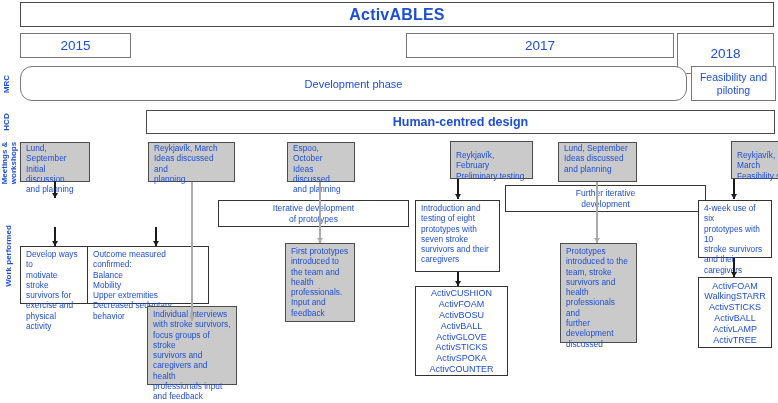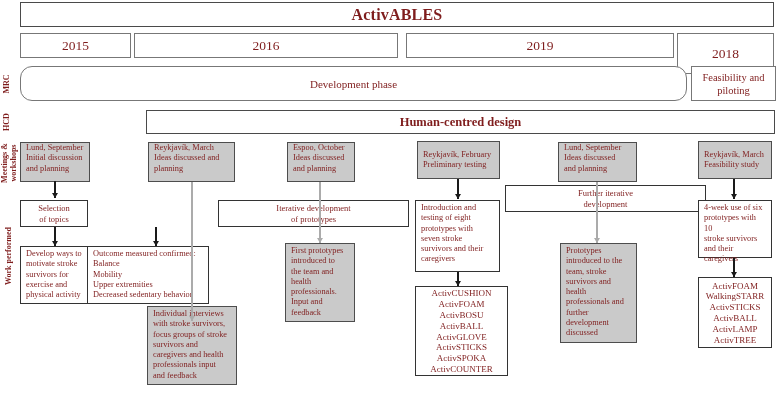--- a/index.html
+++ b/index.html
@@ -1,34 +1,34 @@
 <!DOCTYPE html>
 <html><head>
 <meta charset="utf-8">
 <style>
   html,body{margin:0;padding:0;background:#fff;}
   .canvas{
     position:relative;width:778px;height:403px;background:#fff;
-    font-family:Liberation Serif, serif;color:#7f1d1d;overflow:hidden;
+    font-family:Liberation Sans, sans-serif;color:#1d4ed8;overflow:hidden;
   }
   .box{
     position:absolute;box-sizing:border-box;background:#fff;
     border:1.5px solid #333;white-space:pre-line;z-index:2;
   }
   .cent{display:flex;align-items:center;justify-content:center;text-align:center;}
   .hdr{border-color:#777;}
   .title{font-weight:bold;font-size:16px;border-color:#4a4a4a;letter-spacing:.2px;}
   .year{font-size:13.5px;}
   .phase{font-size:11px;border-radius:12px;}
   .feas{font-size:10.5px;line-height:13px;}
   .hcdbox{font-weight:bold;font-size:12.5px;border-color:#4a4a4a;}
   .sm{font-size:8.5px;line-height:10.5px;}
   .block{display:block;padding:2px 5px;font-size:8.3px;line-height:10.3px;text-align:left;}
   .pad3{padding:0 5px;}
-  .vpad{padding-top:8px;}
+  .vpad{padding-top:8px;margin-left:33px;}
   .gray{background:#cacaca;border-color:#4d4d4d;}
   .list{font-size:9px;line-height:10.8px;padding-top:1px;}
   .vlabel{
     position:absolute;font-weight:bold;font-size:8px;line-height:9px;
     text-align:center;transform:rotate(-90deg);white-space:pre-line;z-index:3;
   }
   .arr{position:absolute;width:1.5px;z-index:6;}
   .arr::after{
     content:"";position:absolute;left:-2.7px;bottom:0;width:0;height:0;
     border-left:3.2px solid transparent;border-right:3.2px solid transparent;
@@ -38,22 +38,21 @@
   .arr.grayl{background:#ababab;color:#ababab;}
 </style>
 </head>
 <body>
 
 <div class="canvas">
 
   <div class="box cent title" style="left:20px;top:2px;width:754px;height:25px">ActivABLES</div>
 
   <div class="box cent year hdr" style="left:20px;top:33px;width:111px;height:25px">2015</div>
-  <div class="box cent year hdr" style="left:134px;top:33px;width:264px;height:25px">2016</div>
-  <div class="box cent year hdr" style="left:406px;top:33px;width:268px;height:25px">2019</div>
+  <div class="box cent year hdr" style="left:406px;top:33px;width:268px;height:25px">2017</div>
   <div class="box cent year hdr" style="left:677px;top:33px;width:97px;height:41px">2018</div>
 
   <div class="box cent phase hdr" style="left:20px;top:66px;width:667px;height:35px">Development phase</div>
   <div class="box cent feas hdr" style="left:691px;top:66px;width:85px;height:35px">Feasibility and
 piloting</div>
 
   <div class="box cent hcdbox" style="left:146px;top:110px;width:629px;height:24px">Human-centred design</div>
 
   <div class="vlabel" style="left:-13px;top:78.5px;width:40px;height:10px">MRC</div>
   <div class="vlabel" style="left:-13px;top:117px;width:40px;height:10px">HCD</div>
@@ -71,22 +70,20 @@
 Ideas discussed
 and planning</div>
   <div class="box gray block vpad" style="left:417px;top:141px;width:83px;height:38px">Reykjavík, February
 Preliminary testing</div>
   <div class="box gray block pad3" style="left:558px;top:142px;width:79px;height:40px">Lund, September
 Ideas discussed
 and planning</div>
   <div class="box gray block vpad" style="left:698px;top:141px;width:74px;height:38px">Reykjavík, March
 Feasibility study</div>
 
-  <div class="box cent sm" style="left:20px;top:200px;width:68px;height:27px">Selection
-of topics</div>
   <div class="box cent sm" style="left:218px;top:200px;width:191px;height:27px">Iterative development
 of prototypes</div>
   <div class="box block" style="left:415px;top:200px;width:85px;height:72px">Introduction and
 testing of eight
 prototypes with
 seven stroke
 survivors and their
 caregivers</div>
   <div class="box cent sm" style="left:505px;top:185px;width:201px;height:27px">Further iterative
 development</div>

